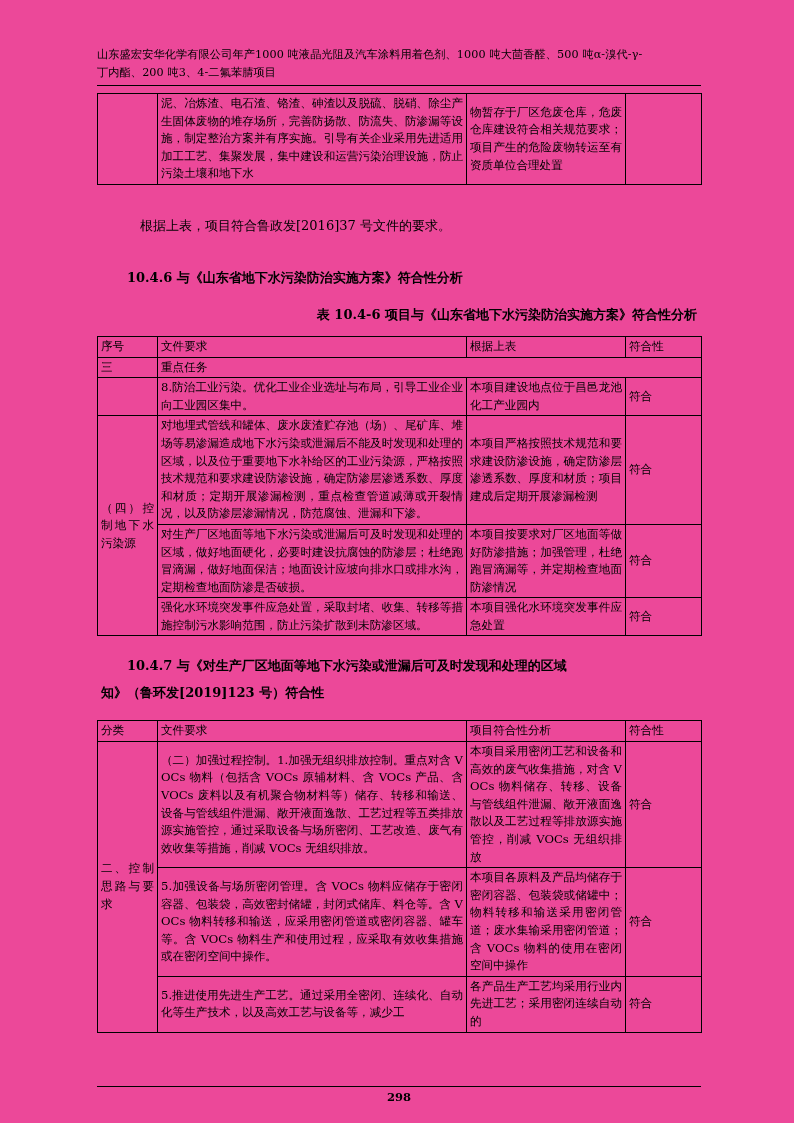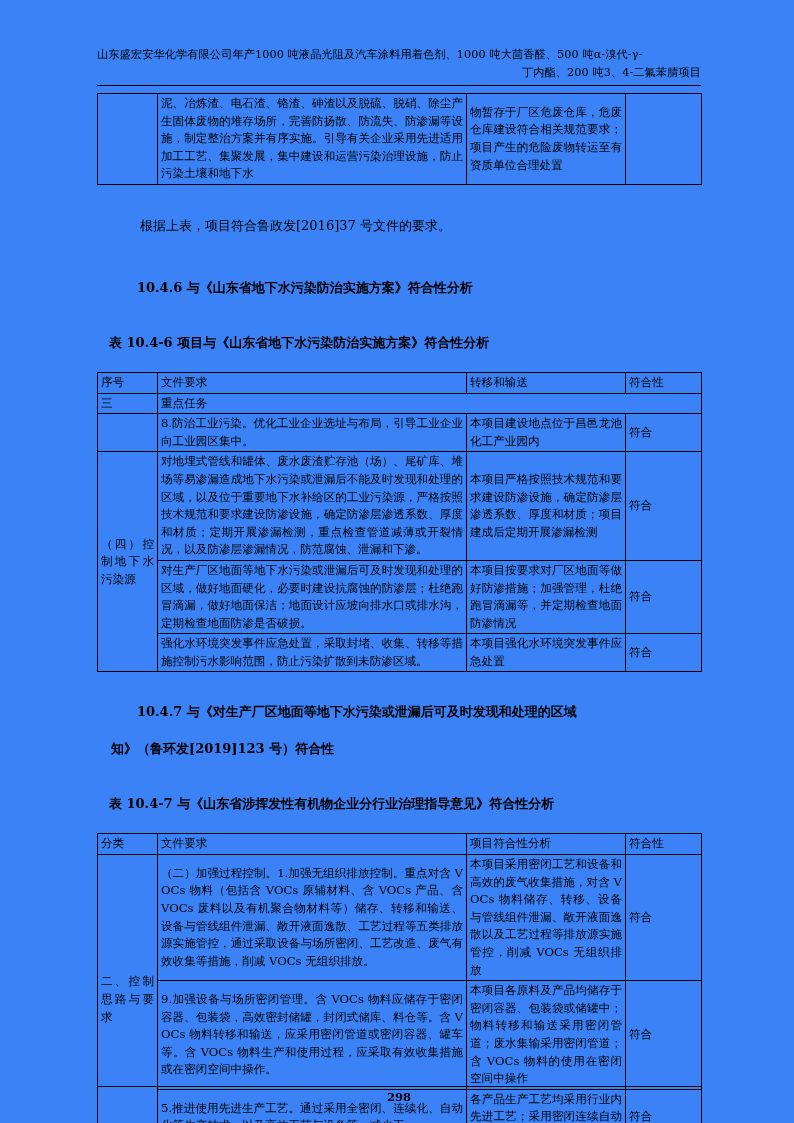--- a/index.html
+++ b/index.html
@@ -4,42 +4,42 @@
 <style>
   html, body {
     margin: 0;
     padding: 0;
     background: #ffffff;
   }
   .page {
     position: relative;
     width: 794px;
     height: 1123px;
-    background: #3b82f6;
+    background: #ec4899;
     font-family: "DejaVu Serif", "Liberation Serif", serif;
     color: #000000;
     box-sizing: border-box;
     overflow: hidden;
   }
   .content {
     position: absolute;
     left: 97px;
     top: 46px;
     width: 604px;
   }
 
   
   .doc-header {
     font-size: 11.2px;
     line-height: 18px;
     text-align: justify;
     letter-spacing: 0.1px;
   }
   .doc-header .line2 {
-    text-align: right;
+    text-align: left;
   }
   .header-rule {
     border-bottom: 1.6px solid #000;
     margin-top: 3px;
     margin-bottom: 7px;
   }
 
   
   table.doc-table {
     border-collapse: collapse;
@@ -80,31 +80,31 @@
     font-size: 13px;
     line-height: 23px;
     margin: 17px;
     text-indent: 2em;
     text-align: justify;
     text-justify: inter-ideograph;
   }
   h3.sec-head {
     font-size: 13px;
     line-height: 23px;
-    margin: 14px;
+    margin: 4px;
     font-weight: bold;
     text-indent: 2em;
     text-align: justify;
   }
   p.tab-cap {
     font-size: 13px;
     line-height: 23px;
-    margin: 12px;
+    margin: 4px;
     font-weight: bold;
-    text-align: left;
+    text-align: right;
   }
   .gap-6  { height: 6px; }
   .gap-8  { height: 8px; }
   .gap-12 { height: 12px; }
   .gap-14 { height: 14px; }
 
   
   .footer {
     position: absolute;
     left: 97px;
@@ -170,21 +170,21 @@
       <colgroup>
         <col class="col-no">
           <col class="col-req">
           <col class="col-proj">
           <col class="col-conf">
       </colgroup>
       <tbody>
         <tr>
           <td class="c-center">序号</td>
           <td class="c-center">文件要求</td>
-          <td class="c-center">转移和输送</td>
+          <td class="c-center">根据上表</td>
           <td class="c-center">符合性</td>
         </tr>
         <tr>
           <td class="c-center">三</td>
           <td class="c-center" colspan="3">重点任务</td>
         </tr>
         <tr>
           <td class="c-center"></td>
           <td class="c-lastline-center"><span>8.防治工业污染。优化工业企业选址与布局，引导工业企业向工业园区集中。</span></td>
           <td class="c-center">本项目建设地点位于昌邑龙池化工产业园内</td>
@@ -209,21 +209,20 @@
       </tbody>
     </table>
 
     <div class="gap-14"></div>
 
     <h3 class="sec-head">10.4.7 与《对生产厂区地面等地下水污染或泄漏后可及时发现和处理的区域</h3>
     <h3 class="sec-head" style="text-indent:0">知》（鲁环发[2019]123 号）符合性</h3>
 
     <div class="gap-6"></div>
 
-    <p class="tab-cap">表 10.4-7    与《山东省涉挥发性有机物企业分行业治理指导意见》符合性分析</p>
 
     <div class="gap-6"></div>
 
     <table class="doc-table">
       <colgroup>
         <col class="col-no">
           <col class="col-req">
           <col class="col-proj">
           <col class="col-conf">
       </colgroup>
@@ -234,21 +233,21 @@
           <td class="c-center">项目符合性分析</td>
           <td class="c-center">符合性</td>
         </tr>
         <tr>
           <td class="c-center" rowspan="3">二、控制思路与要求</td>
           <td class="c-lastline-center"><span>（二）加强过程控制。1.加强无组织排放控制。重点对含 VOCs 物料（包括含 VOCs 原辅材料、含 VOCs 产品、含 VOCs 废料以及有机聚合物材料等）储存、转移和输送、设备与管线组件泄漏、敞开液面逸散、工艺过程等五类排放源实施管控，通过采取设备与场所密闭、工艺改造、废气有效收集等措施，削减 VOCs 无组织排放。</span></td>
           <td class="c-center">本项目采用密闭工艺和设备和高效的废气收集措施，对含 VOCs 物料储存、转移、设备与管线组件泄漏、敞开液面逸散以及工艺过程等排放源实施管控，削减 VOCs 无组织排放</td>
           <td class="c-center">符合</td>
         </tr>
         <tr>
-          <td class="c-lastline-center"><span>9.加强设备与场所密闭管理。含 VOCs 物料应储存于密闭容器、包装袋，高效密封储罐，封闭式储库、料仓等。含 VOCs 物料转移和输送，应采用密闭管道或密闭容器、罐车等。含 VOCs 物料生产和使用过程，应采取有效收集措施或在密闭空间中操作。</span></td>
+          <td class="c-lastline-center"><span>5.加强设备与场所密闭管理。含 VOCs 物料应储存于密闭容器、包装袋，高效密封储罐，封闭式储库、料仓等。含 VOCs 物料转移和输送，应采用密闭管道或密闭容器、罐车等。含 VOCs 物料生产和使用过程，应采取有效收集措施或在密闭空间中操作。</span></td>
           <td class="c-center">本项目各原料及产品均储存于密闭容器、包装袋或储罐中；物料转移和输送采用密闭管道；废水集输采用密闭管道；含 VOCs 物料的使用在密闭空间中操作</td>
           <td class="c-center">符合</td>
         </tr>
         <tr>
           <td class="c-just">5.推进使用先进生产工艺。通过采用全密闭、连续化、自动化等生产技术，以及高效工艺与设备等，减少工</td>
           <td class="c-center">各产品生产工艺均采用行业内先进工艺；采用密闭连续自动的</td>
           <td class="c-center">符合</td>
         </tr>
       </tbody>
     </table>

